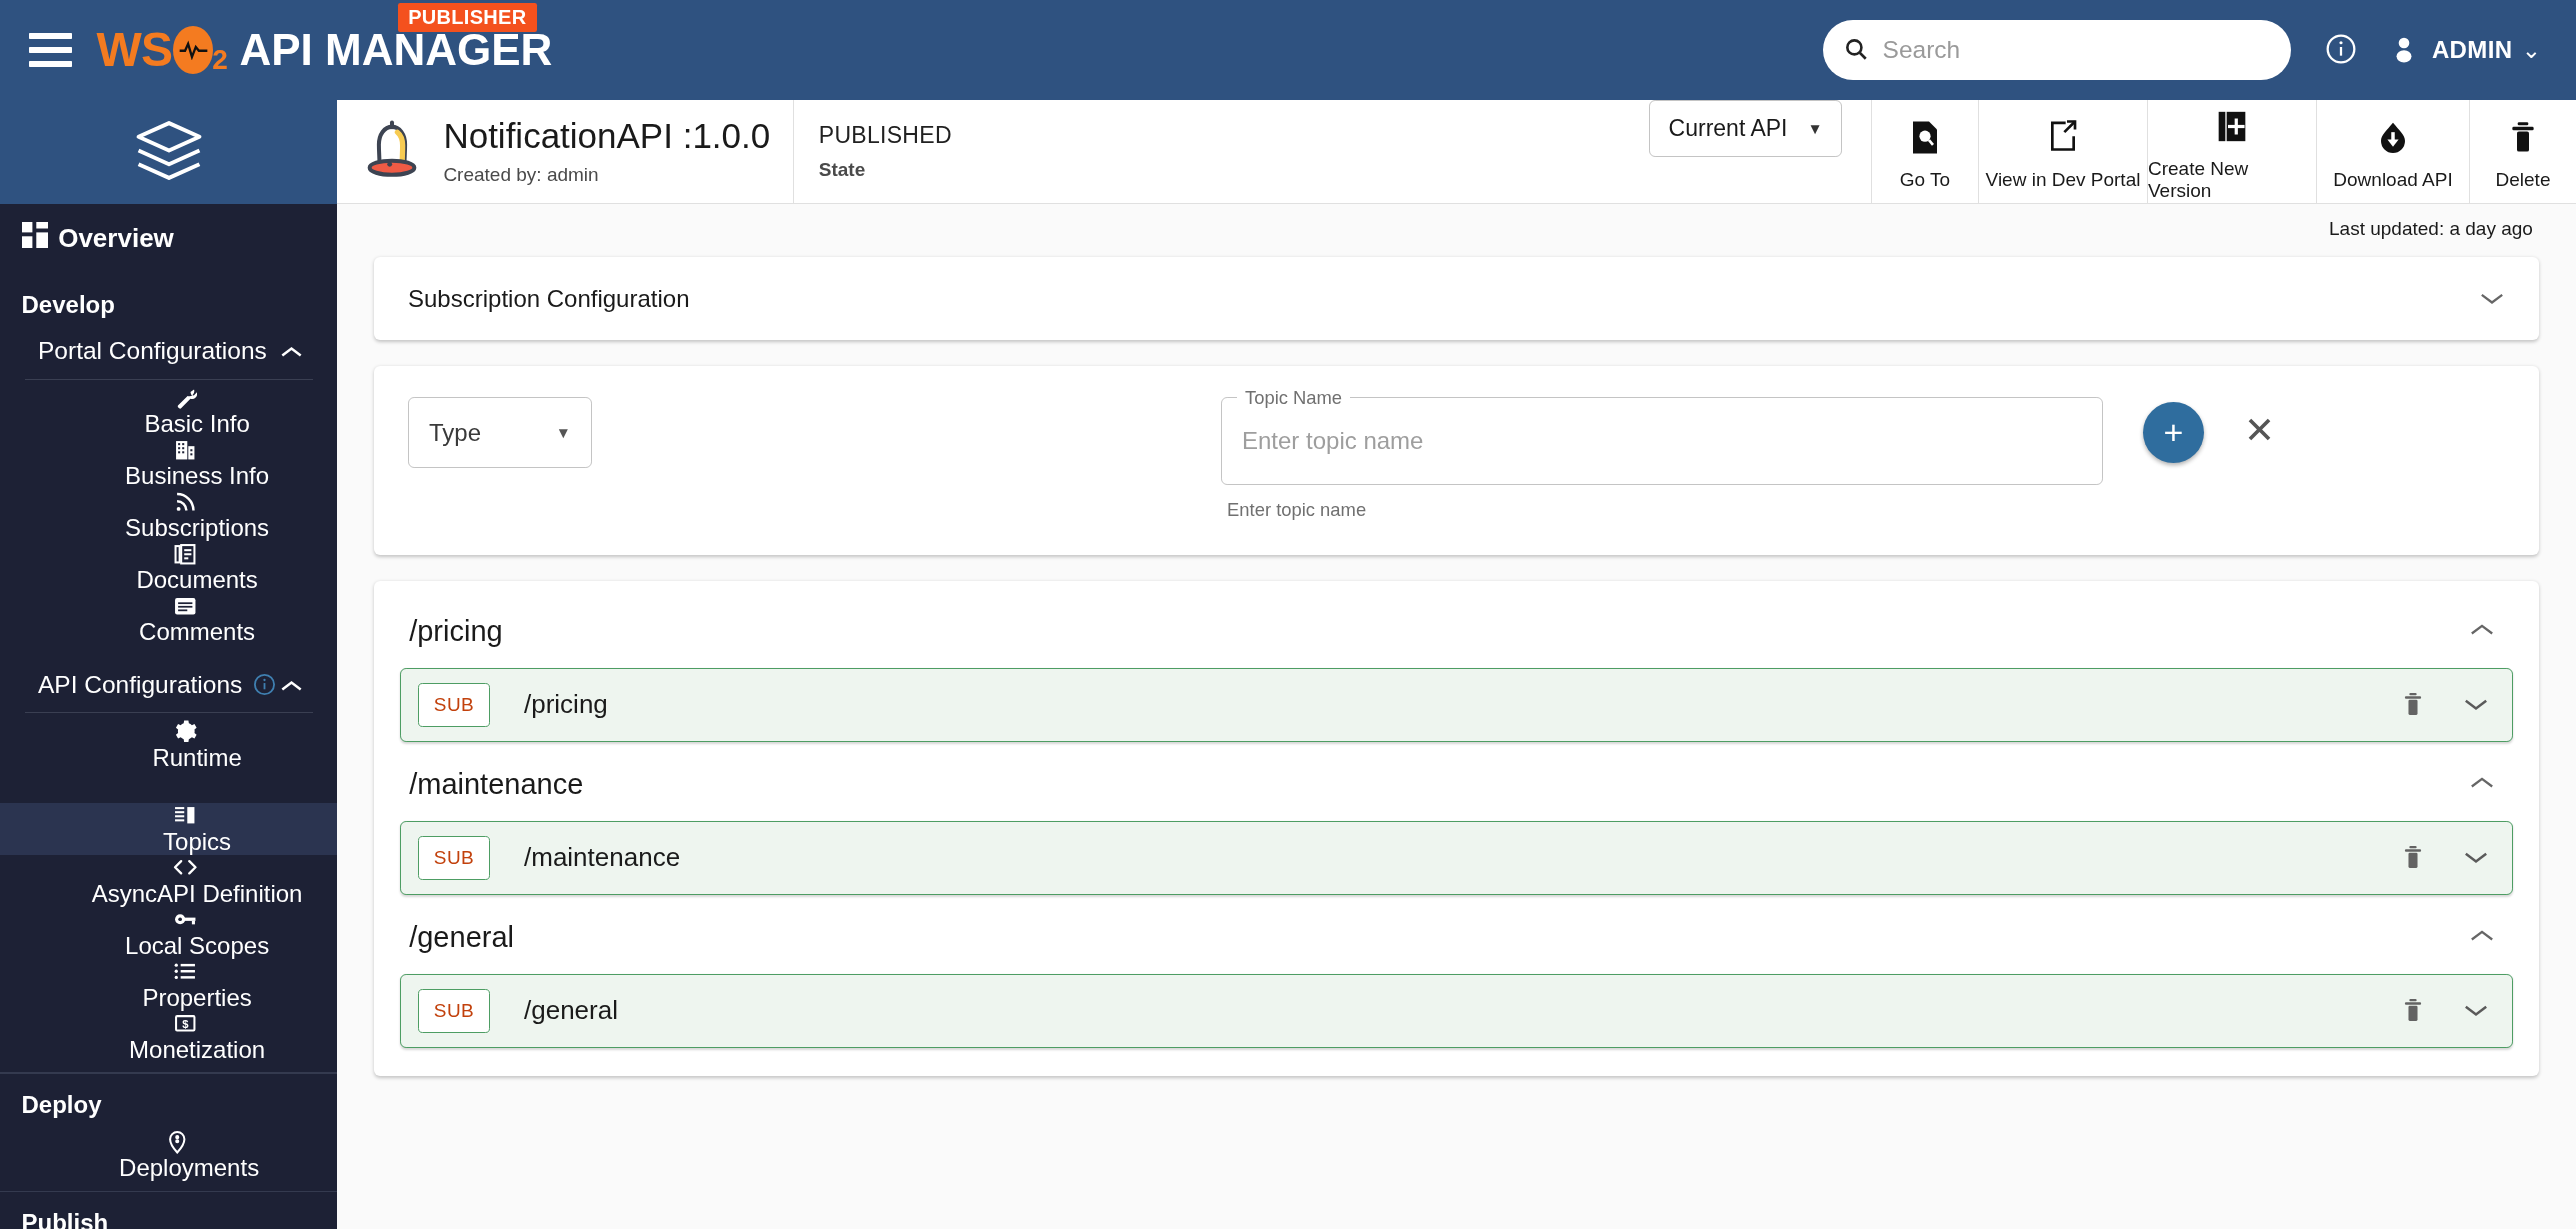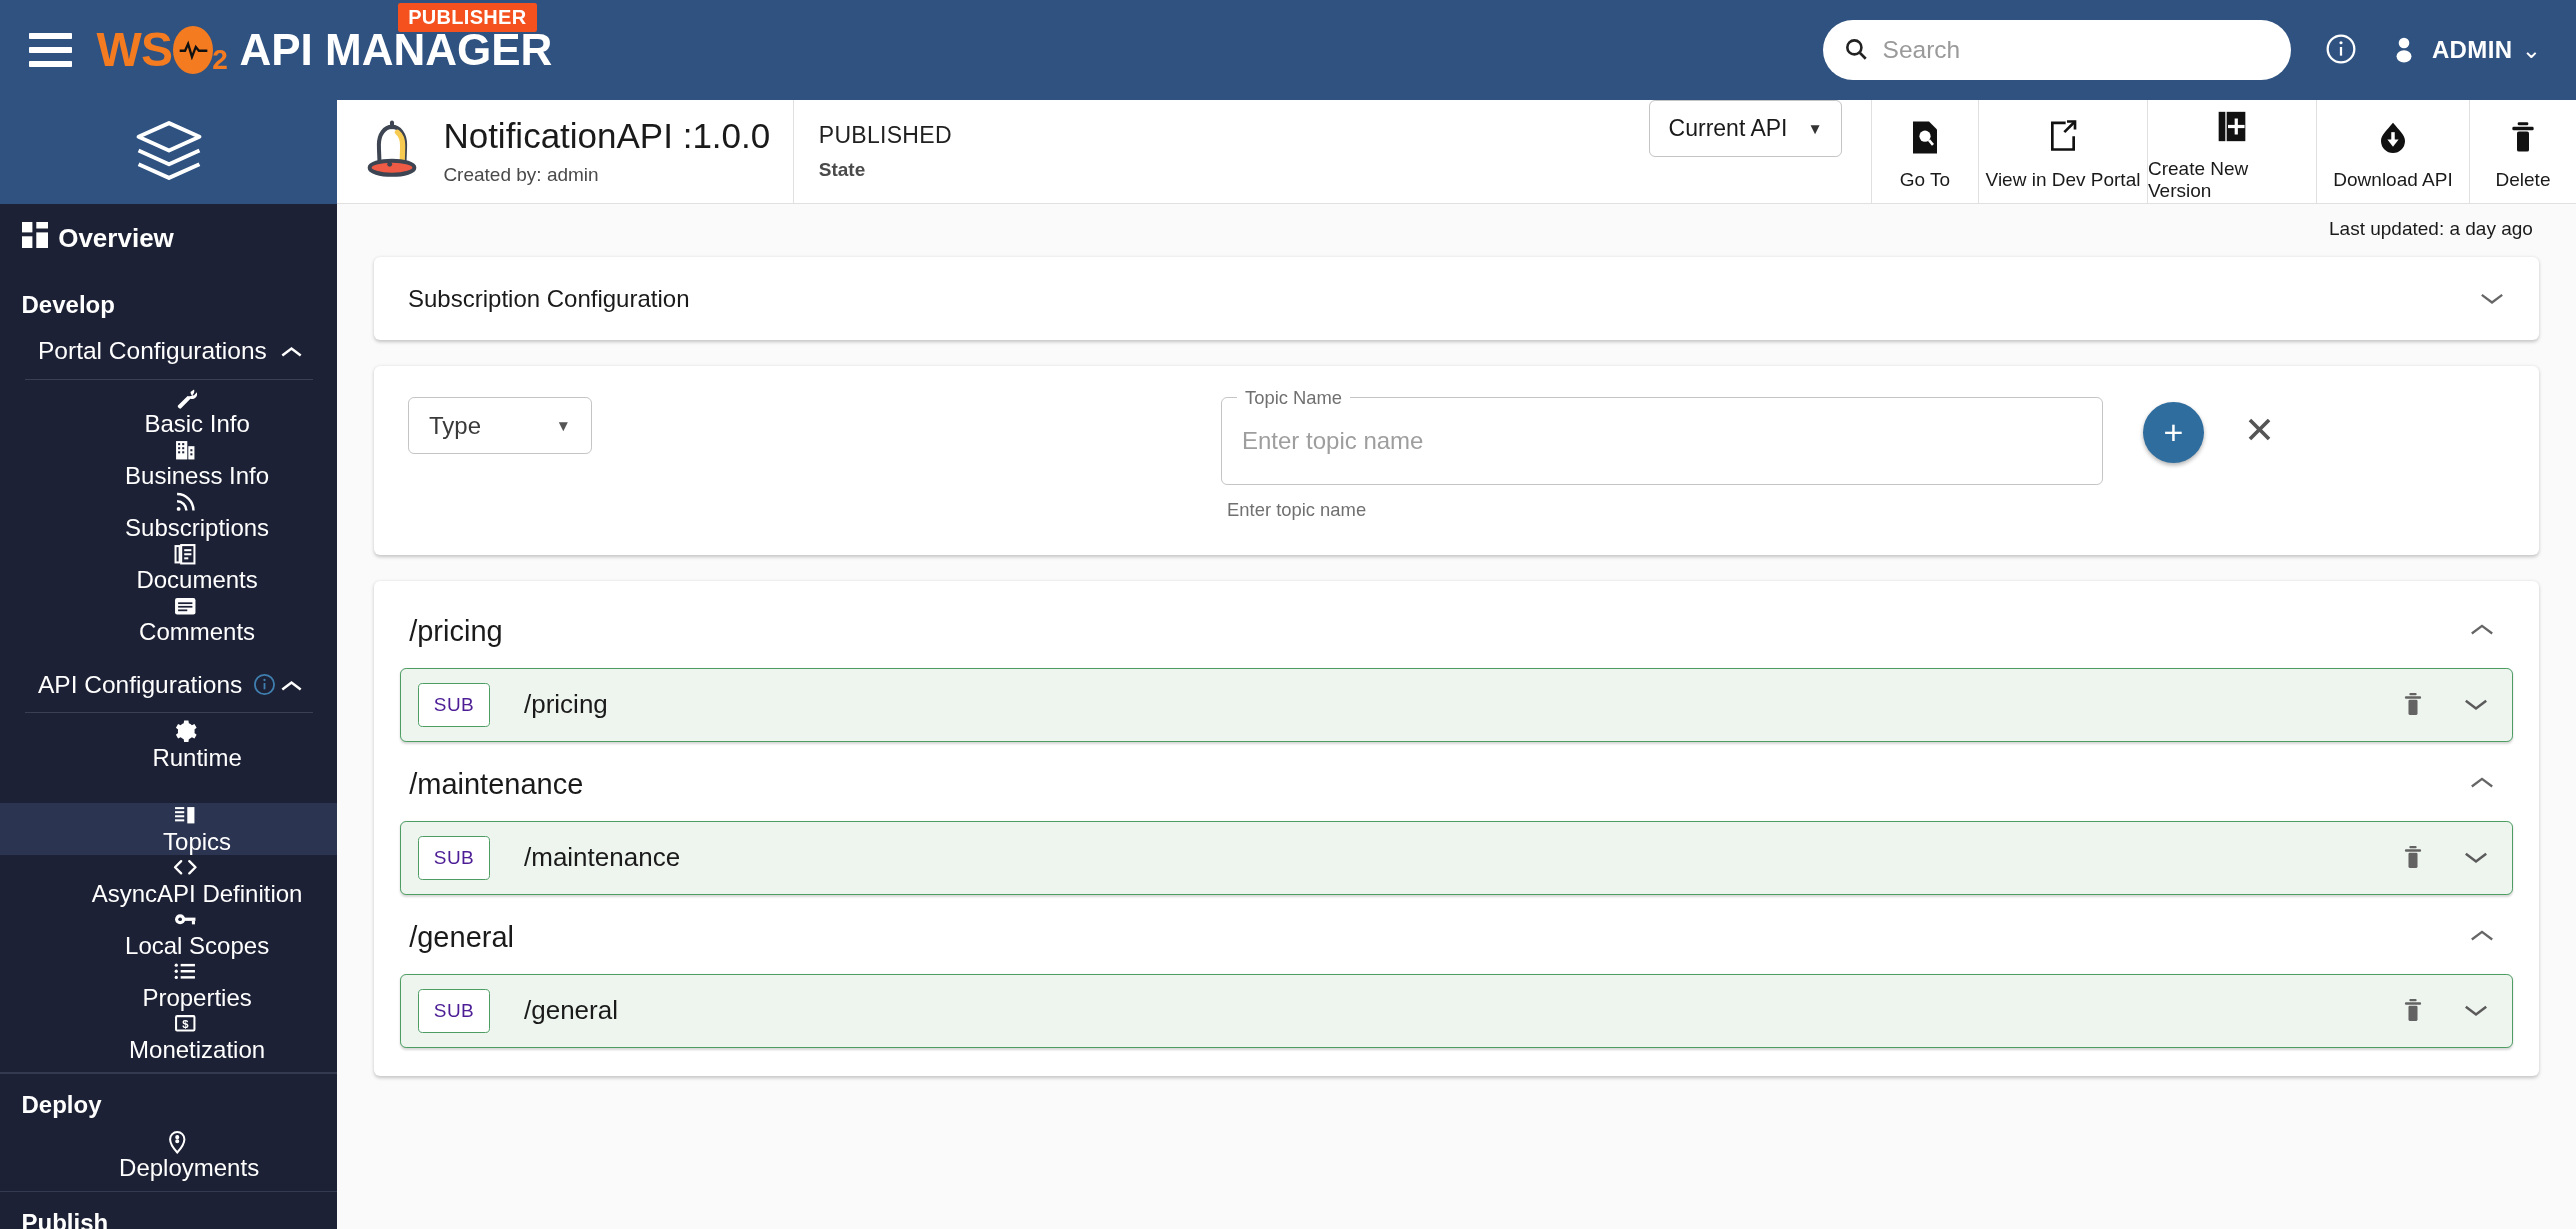--- a/index.html
+++ b/index.html
@@ -150,21 +150,21 @@
     margin-top: 17px;
   }
   .sub-config {
     height: 83px; display:flex; align-items:center;
     padding: 0 34px; font-size: 24px; color: #1a1a1a; cursor:pointer;
   }
   .sub-config .chev { margin-left:auto; }
 
   .topic-add-card { margin-top: 26px; padding: 31px 34px 34px 34px; display:flex; align-items:flex-start; }
   .type-select {
-    width: 184px; height: 57px; border: 0.8px solid #c4c4c4; border-radius: 6.1px;
+    width: 184px; height: 71px; border: 0.8px solid #c4c4c4; border-radius: 6.1px;
     display:flex; align-items:center; padding: 0 20px; background:#fff; cursor:pointer;
   }
   .type-select .lbl { font-size: 24px; color: #3a3a3a; }
   .type-select .caret { margin-left: auto; font-size: 15.3px; color:#555; }
 
   .topic-field { margin-left: 629px; position: relative; width: 882px; }
   .outlined {
     height: 88px; border: 0.8px solid #c4c4c4; border-radius: 6.1px;
     display:flex; align-items:center; padding: 0 20px; background:#fff;
     position: relative;
@@ -202,21 +202,21 @@
   .topic-row {
     margin-top: 12.3px; height: 74px;
     background: #eef5ef; border: 0.8px solid #4d9d63; border-radius: 6.1px;
     display:flex; align-items:center; padding: 0 23px 0 17px;
     box-shadow: 0 1.5px 2.3px rgba(0,0,0,0.16);
   }
   .sub-badge {
     width: 72px; height: 44px; background: #fff;
     border: 0.8px solid #4d9d63; border-radius: 4.6px;
     display:flex; align-items:center; justify-content:center;
-    font-size: 19px; color: #4c1d95; letter-spacing: 0.4px;
+    font-size: 19px; color: #c2410c; letter-spacing: 0.4px;
   }
   .topic-path { font-size: 26px; color: #1a1a1a; margin-left: 34px; }
   .row-actions { margin-left:auto; display:flex; align-items:center; }
   .row-actions .ic { margin-left: 37px; cursor:pointer; display:flex; }
 </style>
 </head>
 <body>
 
 <div class="topbar">
   <div class="hamburger">

